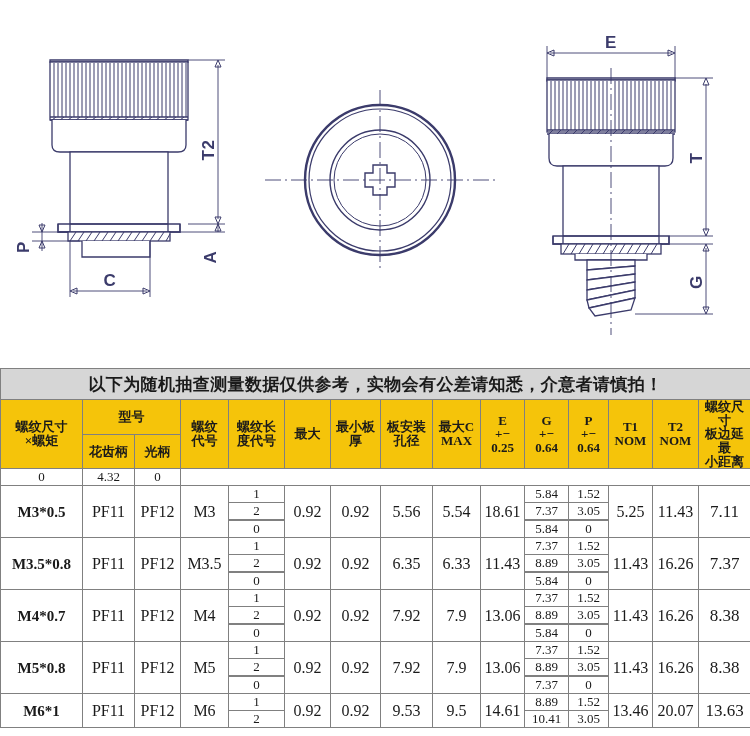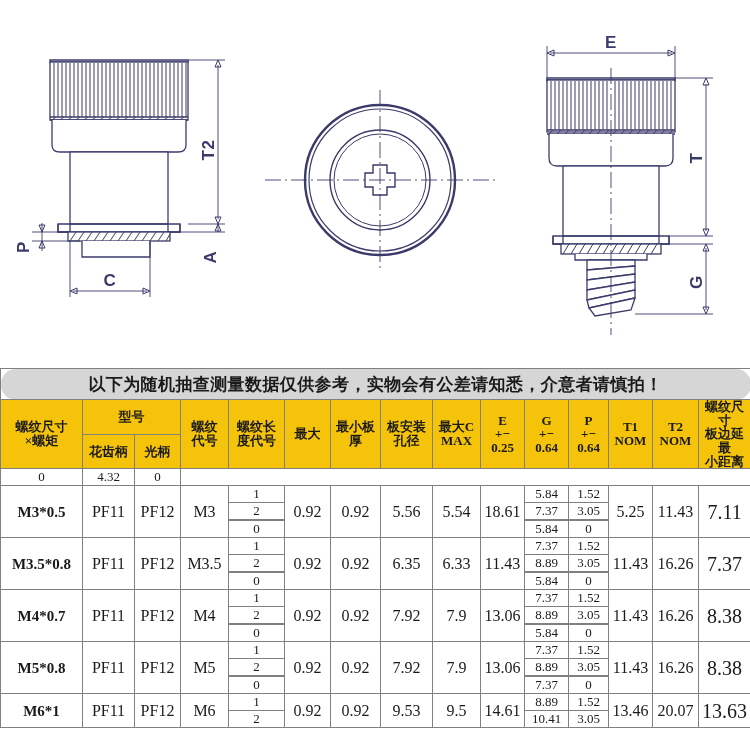--- a/index.html
+++ b/index.html
@@ -42,33 +42,32 @@
     color:#1a1a1a;
   }
   .banner{
     background:#d6d6d6;
     font-size:17px;
     font-weight:700;
     color:#111;
     height:30px;
     letter-spacing:0.4px;
     font-family:"Liberation Serif", serif;
-    border-radius:15px;
   }
   .hd{
     background:#f5c40a;
     font-weight:700;
     font-size:13px;
     line-height:1.05;
     color:#111;
   }
   .hd .ln{display:block;}
   .cell{font-size:16px;background:#fff;height:16px;line-height:16px;}
   .cell.big{font-size:15px;font-weight:bold;}
-  .cell.hole{font-size:20px;}
+  .cell.hole{font-size:17px;}
   .subcell{font-size:13px;height:16px;line-height:16px;}
   .sep{border-top:2px solid #808080 !important;}
 </style>
 </head>
 <body>
 
 <div id="drawings">
 
   <svg class="dwg" style="left:10px;top:25px;" width="250" height="310" viewBox="0 0 250 310">
 

